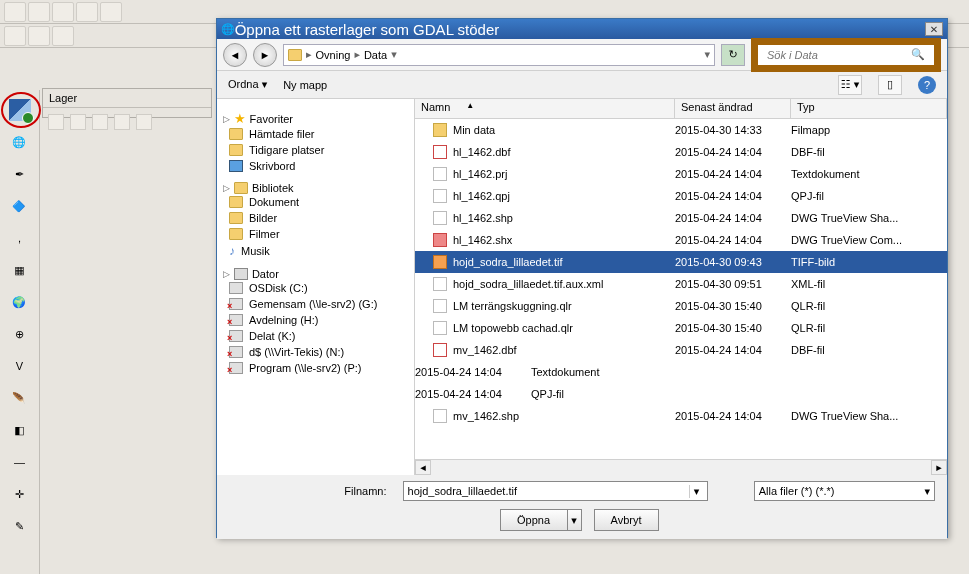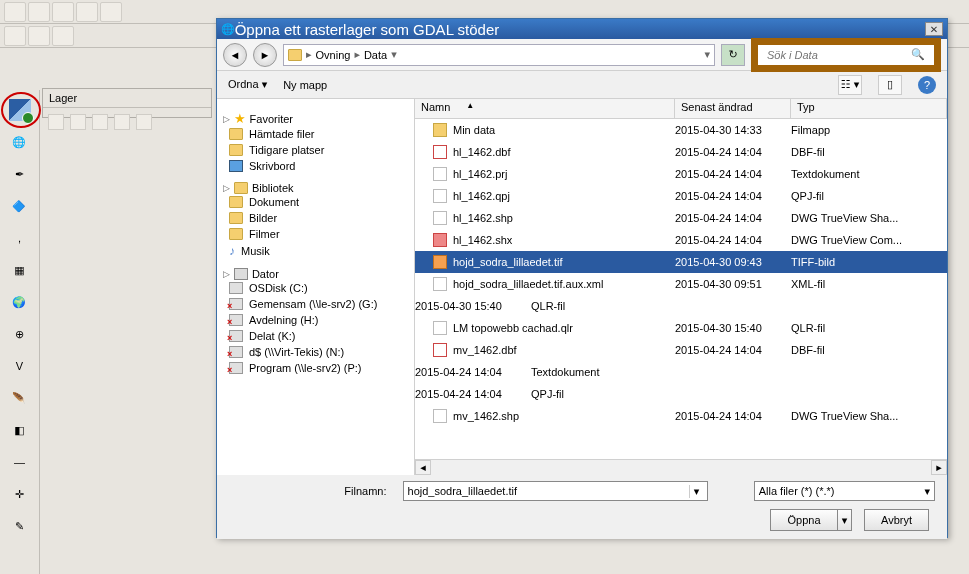--- a/index.html
+++ b/index.html
@@ -79,21 +79,21 @@
 .hscroll .ar { width:16px; border:1px solid #ccc; display:flex;align-items:center;justify-content:center; cursor:pointer; }
 .hscroll .track { flex:1; }
 
 
 .bottom { height:64px; background:#f0f0f0; padding:6px 12px; display:flex; flex-direction:column; gap:8px; }
 .fnrow { display:flex; align-items:center; gap:16px; }
 .fnrow label { width:160px; text-align:right; }
 .fnrow .fninput { width:310px; height:20px; border:1px solid #888; background:#fff; padding:0 4px; display:flex; align-items:center; }
 .fnrow .fninput .dd { width:14px; text-align:center; border-left:1px solid #ccc; cursor:pointer; }
 .fnrow .filter { width:184px; height:20px; border:1px solid #888; background:#fff; padding:0 4px; display:flex; align-items:center; }
-.btnrow { display:flex; justify-content:flex-end; gap:12px; padding-right:6px; }
+.btnrow { display:flex; justify-content:center; gap:12px; padding-right:6px; }
 .btn { width:65px; height:22px; border:1px solid #888; background:linear-gradient(#fdfdfd,#e4e4e4); display:flex; align-items:center; justify-content:center; cursor:pointer; }
 .btn.split { width:68px; }
 .splitdd { width:14px; height:22px; border:1px solid #888; border-left:none; background:linear-gradient(#fdfdfd,#e4e4e4); display:flex;align-items:center;justify-content:center; cursor:pointer; }
 </style>
 </head>
 <body>
 
 <div class="bgtoolbar">
   <span class="bgbtn"></span>
   <span class="bgbtn"></span>
@@ -312,20 +312,24 @@
           </div>
           <div class="row">
             <div class="c1">
               <span class="ficon prj"></span>
               <span>hojd_sodra_lillaedet.tif.aux.xml</span>
             </div>
             <div class="c2">2015-04-30 09:51</div>
             <div class="c3">XML-fil</div>
           </div>
           <div class="row">
+            <div class="c1">
+              <span class="ficon prj"></span>
+              <span>LM terrängskuggning.qlr</span>
+            </div>
             <div class="c2">2015-04-30 15:40</div>
             <div class="c3">QLR-fil</div>
           </div>
           <div class="row">
             <div class="c1">
               <span class="ficon prj"></span>
               <span>LM topowebb cachad.qlr</span>
             </div>
             <div class="c2">2015-04-30 15:40</div>
             <div class="c3">QLR-fil</div>

